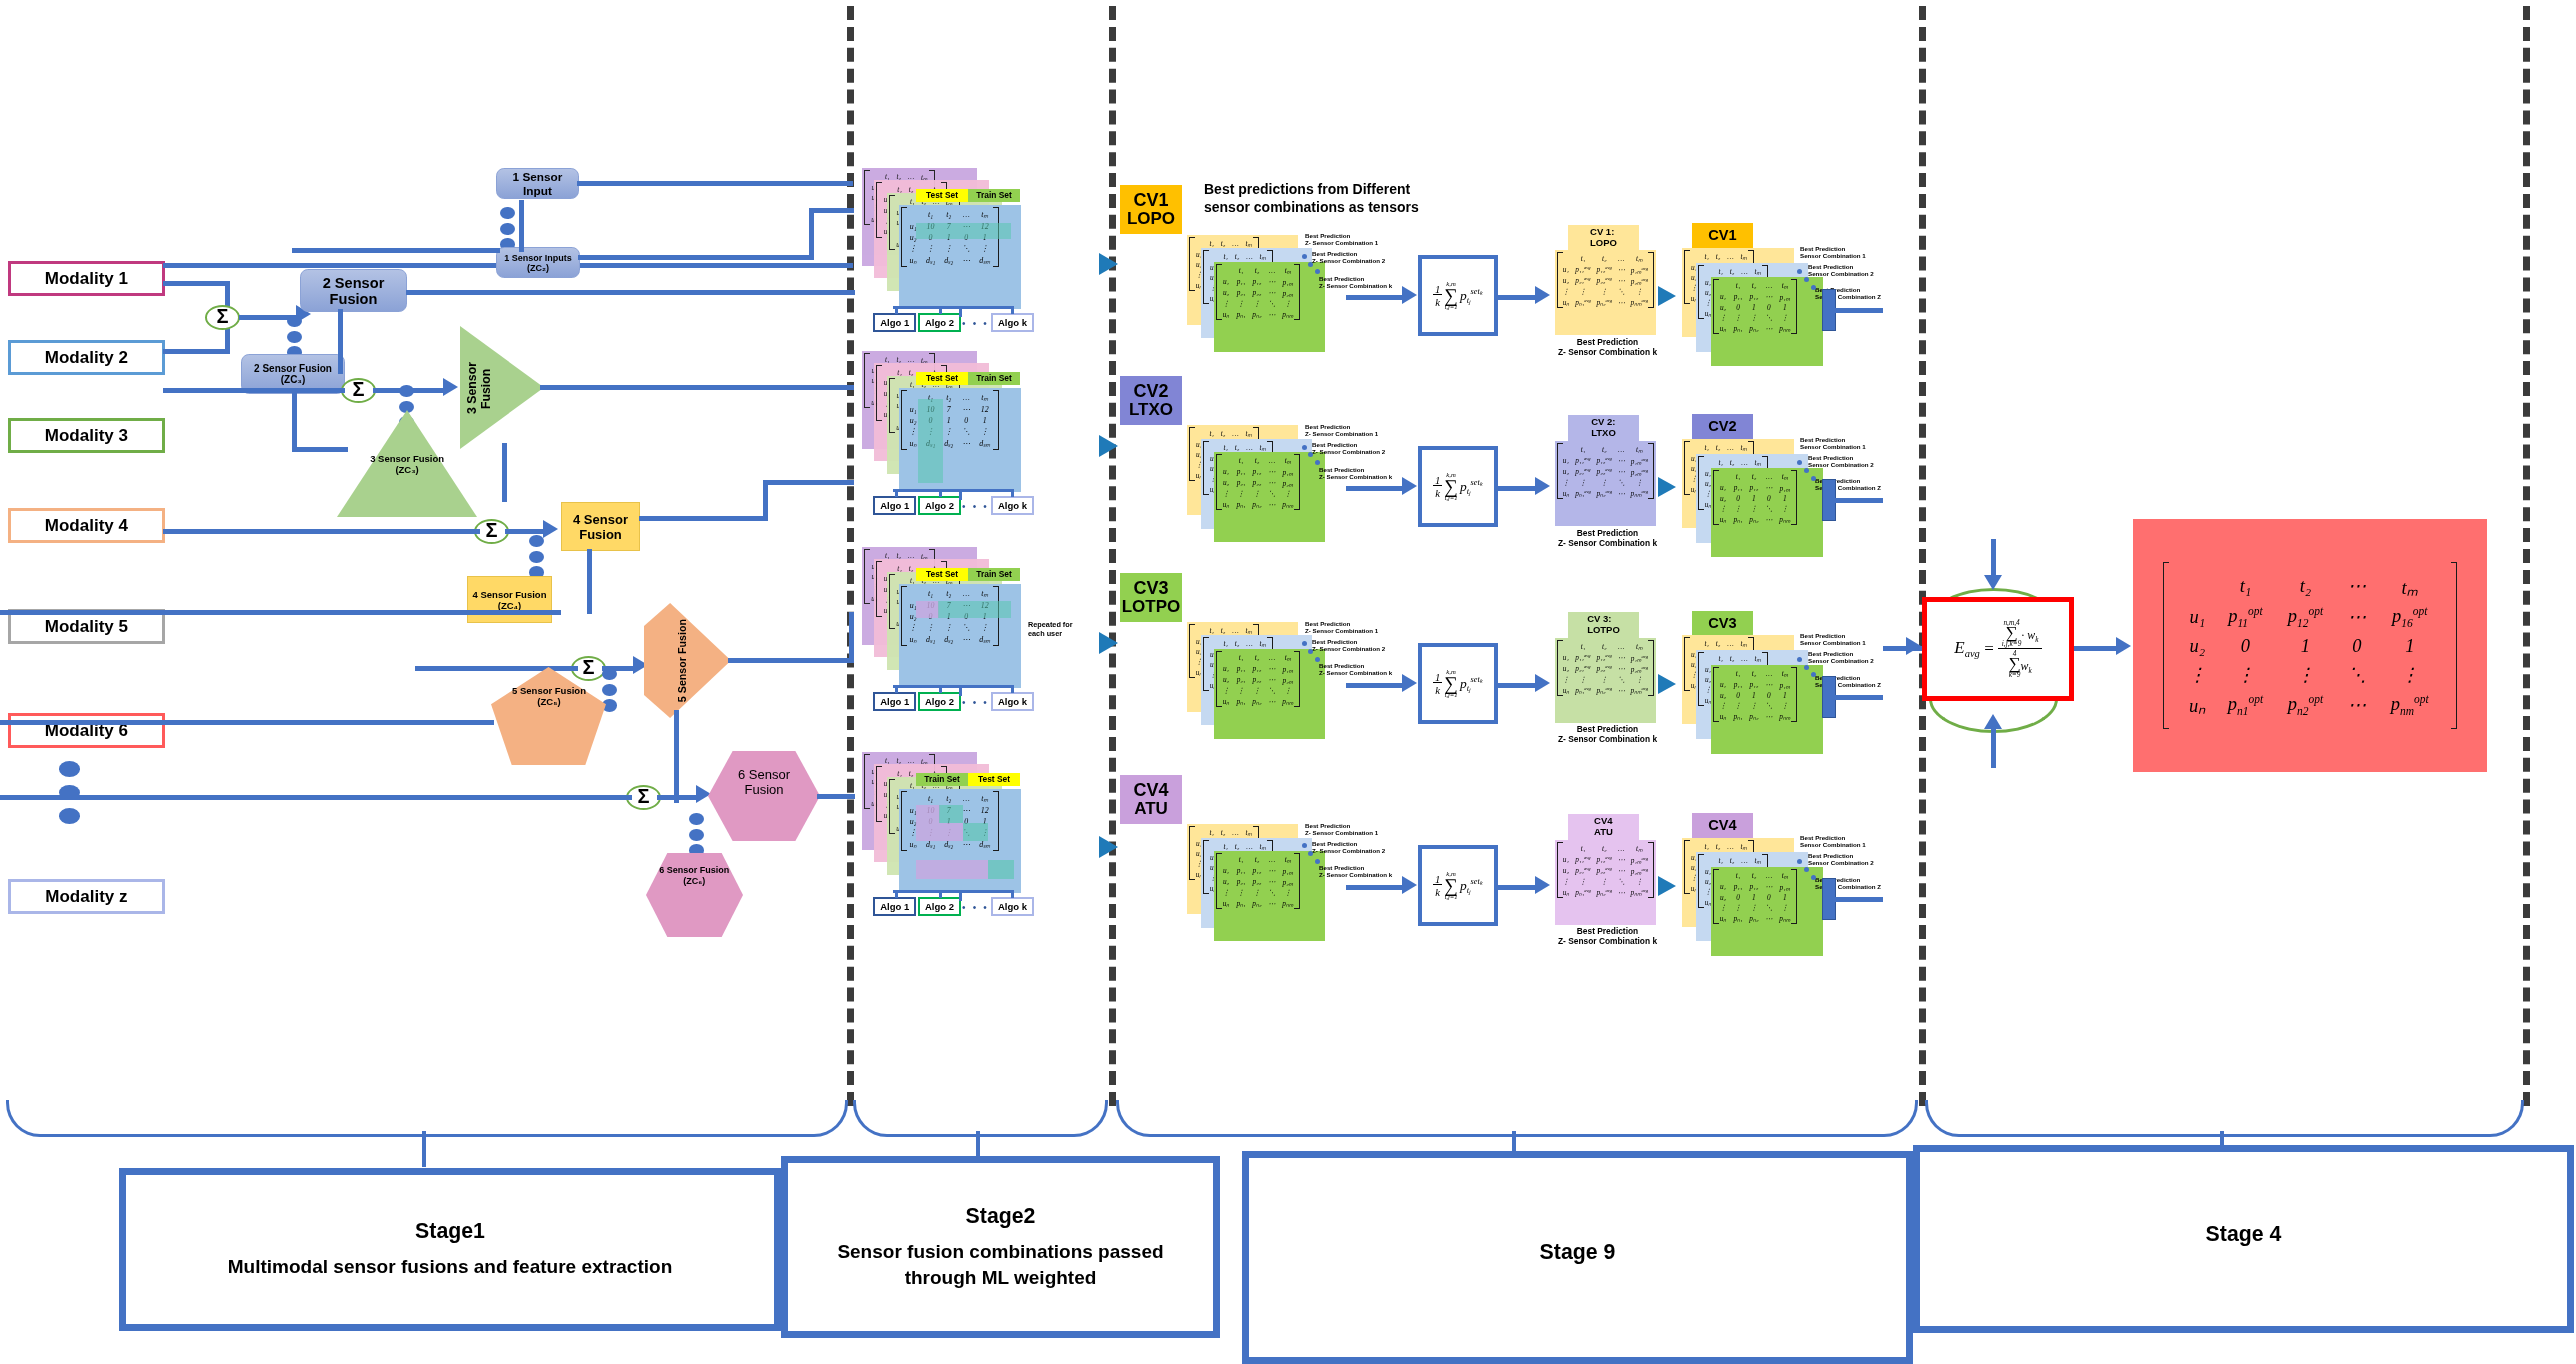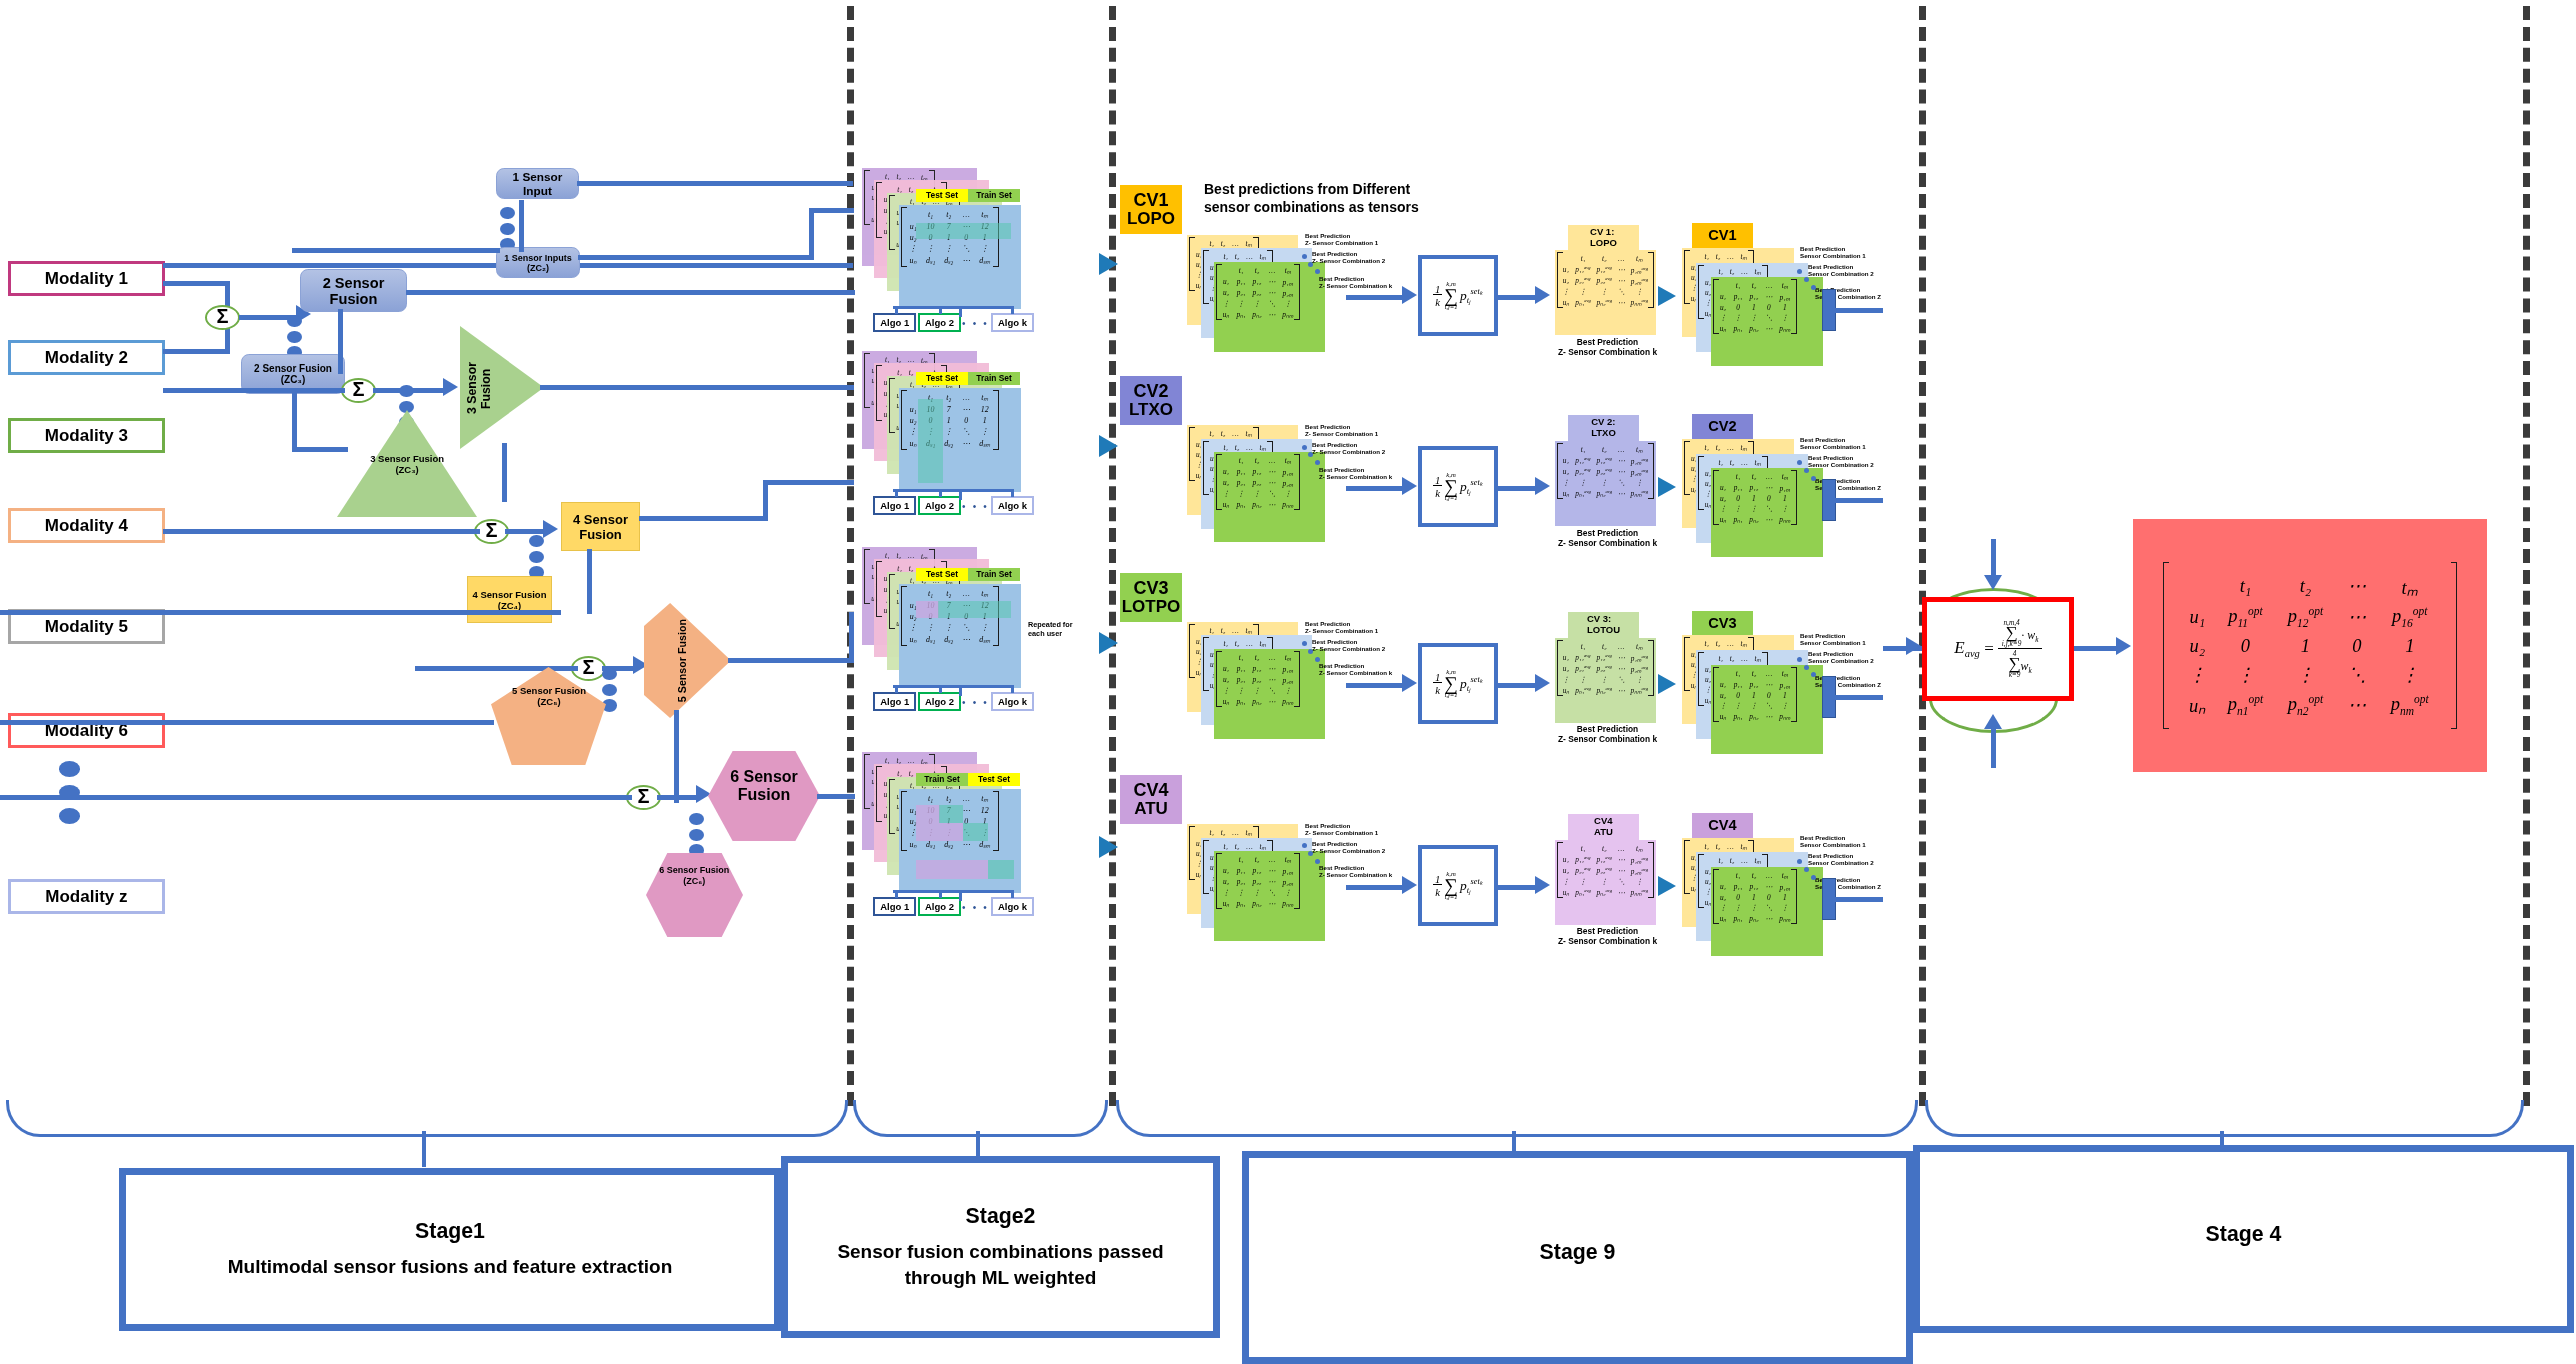--- a/index.html
+++ b/index.html
@@ -253,21 +253,21 @@
     <span>Σ</span>
     </div>
   <div class="line hline" style="left:0px;top:795px;width:632px;"></div>
   <div class="line hline" style="left:657px;top:795px;width:44px;"></div>
   <div class="arrowhead" style="left:696px;top:785px;"></div>
 
   <div class="abs" style="left:708px;top:751px;width:112px;height:90px;">
     <div class="abs" style="left:0;top:0;width:112px;height:90px;background:#e099c3;
                 clip-path:polygon(22% 0,78% 0,100% 50%,78% 100%,22% 100%,0 50%);"></div>
     <div class="abs ctr" style="left:18px;top:17px;width:76px;">
-      <span style="font-size:16px;font-weight:bold;white-space:pre-line;line-height:1.15;">6 Sensor Fusion</span>
+      <span style="font-size:13px;font-weight:normal;white-space:pre-line;line-height:1.15;">6 Sensor Fusion</span>
       </div>
   </div>
   <div class="dots3" style="left:689px;top:813px;">
     <i></i>
       <i></i>
       <i></i>
     </div>
   <div class="abs" style="left:646px;top:853px;width:97px;height:84px;">
     <div class="abs" style="left:0;top:0;width:97px;height:84px;background:#e099c3;
                 clip-path:polygon(22% 0,78% 0,100% 50%,78% 100%,22% 100%,0 50%);"></div>
@@ -1903,21 +1903,21 @@
           <span style="font-style:italic;">k,m</span>
           <span style="font-size:19px;">∑</span>
           <span style="font-style:italic;">i,j=1</span>
         </span>
         <span style="font-style:italic;font-size:13.5px;">p<sub style="font-style:italic;">tⱼ</sub><sup style="font-style:italic;">setₖ</sup></span>
       </span>
     </div>
     <div class="line hline" style="left: 1497px; top: 683px; width: 44px;"></div>
     <div class="arrowhead" style="left: 1535px; top: 674px;"></div>
     <div class="abs cvlbl" style="left: 1568px; top: 612px; width: 71px; height: 26px; background: rgb(198, 224, 165); font-size: 9.5px; line-height: 1.15; white-space: pre-line;">CV 3:
-LOTOU</div>
+LOTPO</div>
     <div class="abs" style="left: 1555px; top: 638px; width: 101px; height: 85px; background: rgb(198, 224, 165);">
       <div class="brk" style="padding: 1.7px 3.4px; position: absolute; left: 1.1px; top: 1.1px;">
         <table class="mx" style="font-size: 7.3px;">
           <tbody>
             <tr>
               <td style="width: 7.3px;"></td>
               <td style="padding: 0.6px 2.8px;">t₁</td>
               <td style="padding: 0.6px 2.8px;">t₂</td>
               <td style="padding: 0.6px 2.8px;">…</td>
               <td style="padding: 0.6px 2.8px;">tₘ</td>

